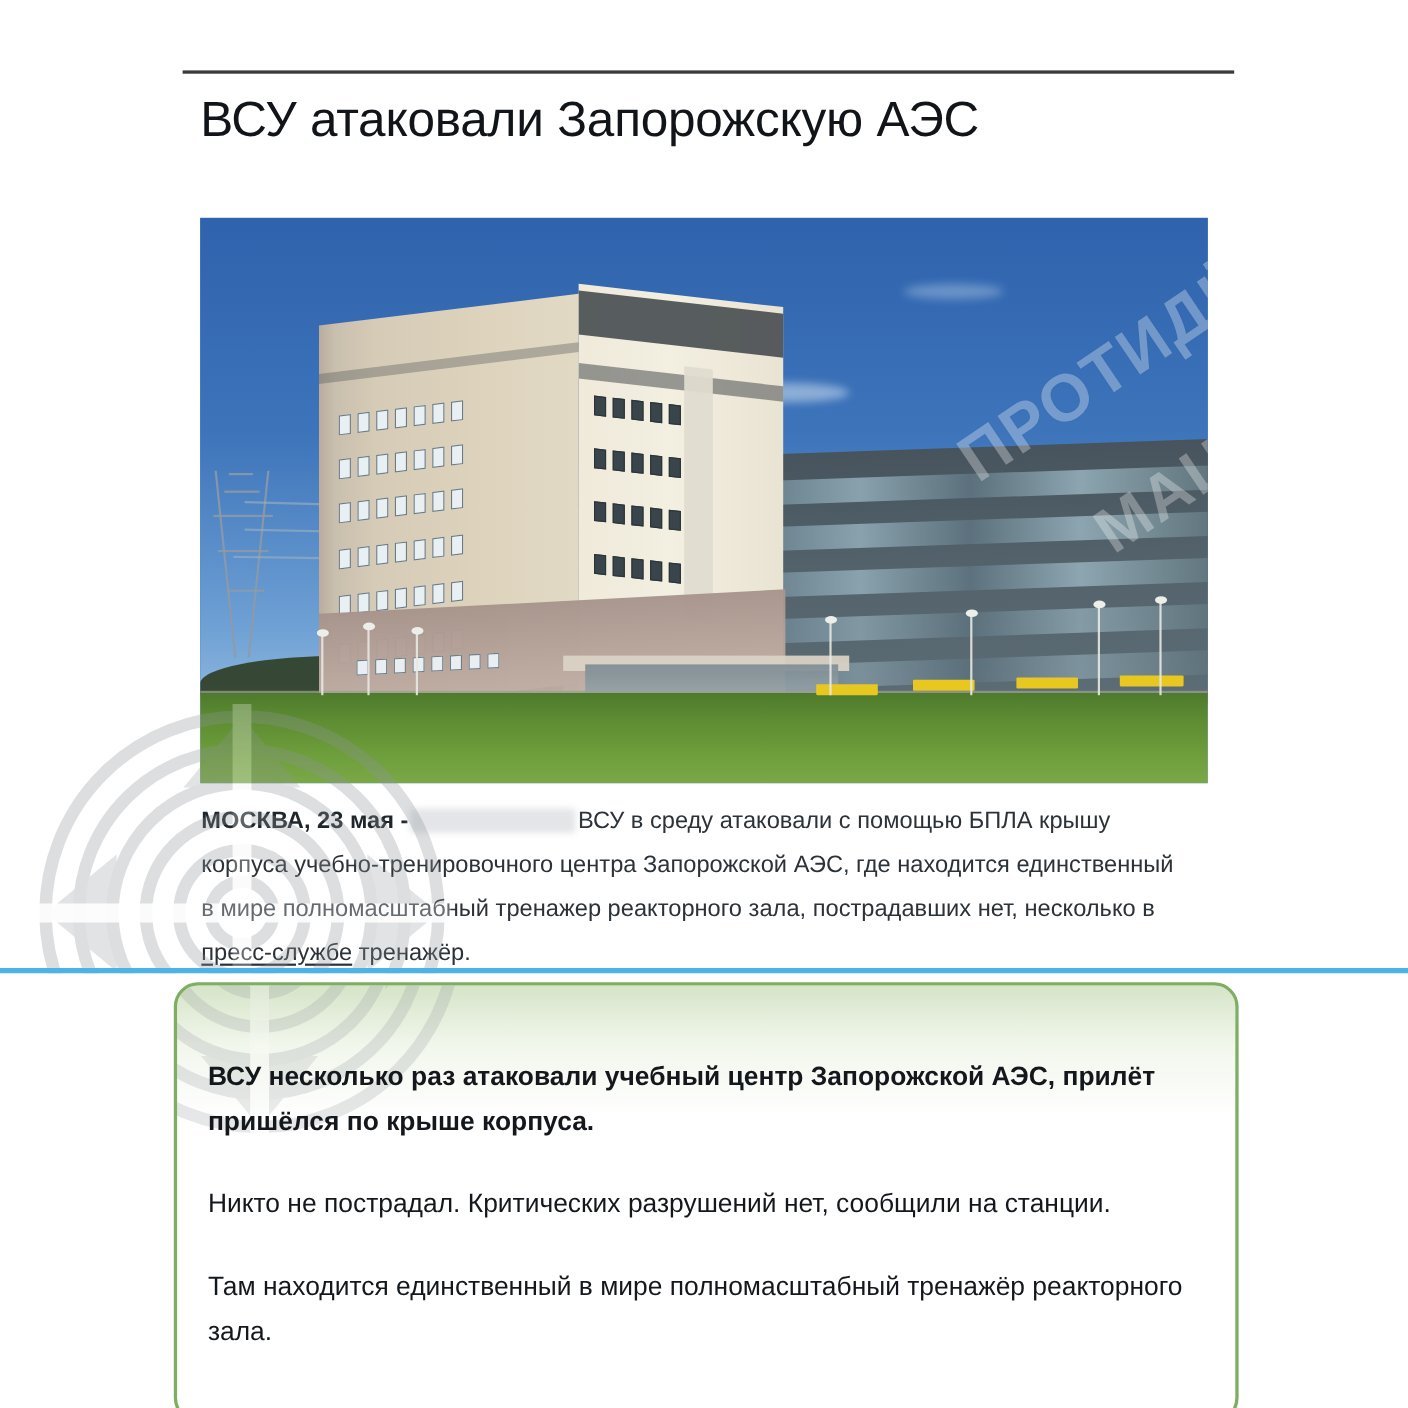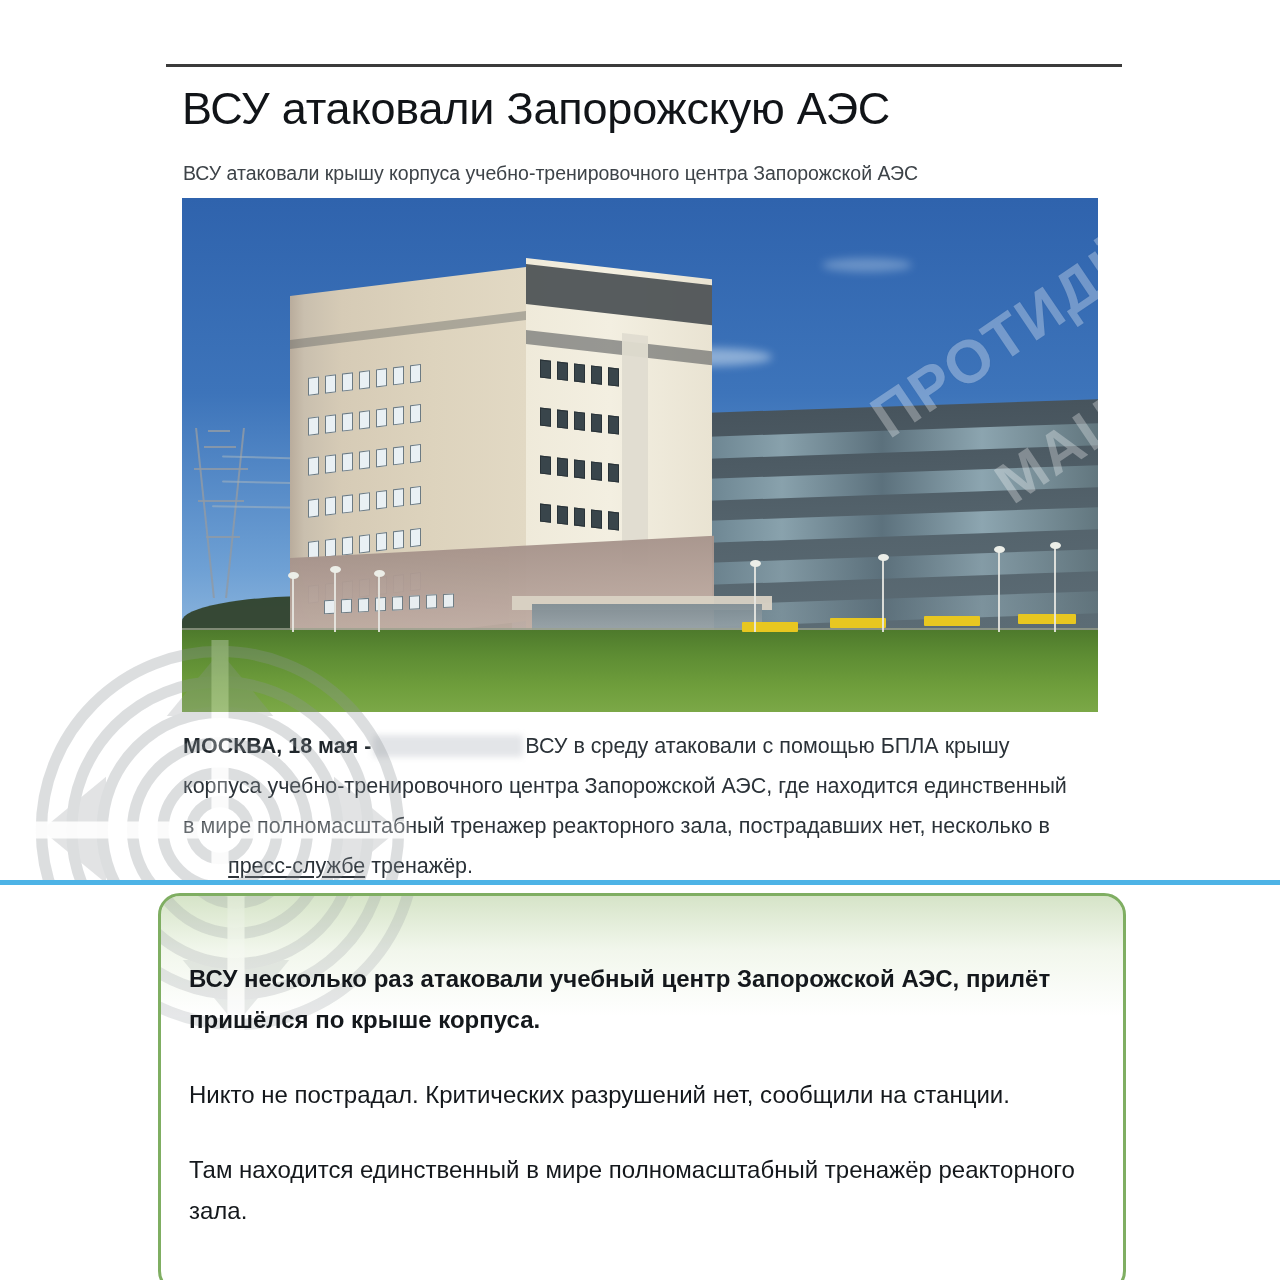--- a/index.html
+++ b/index.html
@@ -151,21 +151,21 @@
   
   .body-copy{
     position:absolute;left:183px;top:726px;width:890px;
     font-size:21.5px;line-height:40px;color:#2b3238;
   }
   .body-copy b{font-weight:700;color:#1f262b;}
   .redact{
     display:inline-block;width:150px;height:22px;vertical-align:-4px;
     background:#e3e5e8;border-radius:2px;filter:blur(3px);margin:0 2px;
   }
-  .lnk{color:#2b3238;text-decoration:underline;text-underline-offset:3px;margin-left:45px;}
+  .lnk{color:#2b3238;text-decoration:underline;text-underline-offset:3px;}
 
   
   .wm-circle{
     position:absolute;left:30px;top:640px;width:380px;height:380px;
     opacity:.30;pointer-events:none;
   }
   .wm-circle svg{width:100%;height:100%;display:block;}
 
   
   .divider{
@@ -212,21 +212,20 @@
   <div class="tb-w tb-w2"></div>
   <div class="tb-w tb-w3"></div>
 </div>
 
 <div class="sheet">
 
   <div class="hrule"></div>
 
   <div class="headline">ВСУ атаковали Запорожскую АЭС</div>
 
-  <div class="subhead">ВСУ атаковали крышу корпуса учебно-тренировочного центра Запорожской АЭС</div>
 
   <div class="photo">
     <div class="sky"></div>
     <div class="cloud c1"></div>
     <div class="cloud c2"></div>
     <div class="cloud c3"></div>
 
     <div class="trees"></div>
 
     <div class="pylon pyl-a">
@@ -397,21 +396,21 @@
     <div class="lamp" style="left:816px;top:352px;height:82px;"></div>
     <div class="lamp-h" style="left:812px;top:348px;"></div>
     <div class="lamp" style="left:872px;top:348px;height:86px;"></div>
     <div class="lamp-h" style="left:868px;top:344px;"></div>
 
     <div class="wm-photo">ПРОТИДІЇ</div>
     <div class="wm-photo2">МАЦІЇ</div>
   </div>
 
   <div class="body-copy">
-    <b>МОСКВА, 18 мая -</b><span class="redact"></span><span>ВСУ в среду атаковали с помощью БПЛА крышу корпуса учебно-тренировочного центра Запорожской АЭС, где находится единственный в мире полномасштабный тренажер реакторного</span>
+    <b>МОСКВА, 23 мая -</b><span class="redact"></span><span>ВСУ в среду атаковали с помощью БПЛА крышу корпуса учебно-тренировочного центра Запорожской АЭС, где находится единственный в мире полномасштабный тренажер реакторного</span>
     <span>зала, пострадавших нет, несколько в</span>
     <a class="lnk" href="#">пресс-службе</a>
     <span>тренажёр.</span>
   </div>
 
   <div class="wm-circle">
     <svg viewBox="0 0 200 200">
       <g fill="none" stroke="#8e9499" stroke-width="6">
         <circle cx="100" cy="100" r="94"></circle>
         <circle cx="100" cy="100" r="78"></circle>

